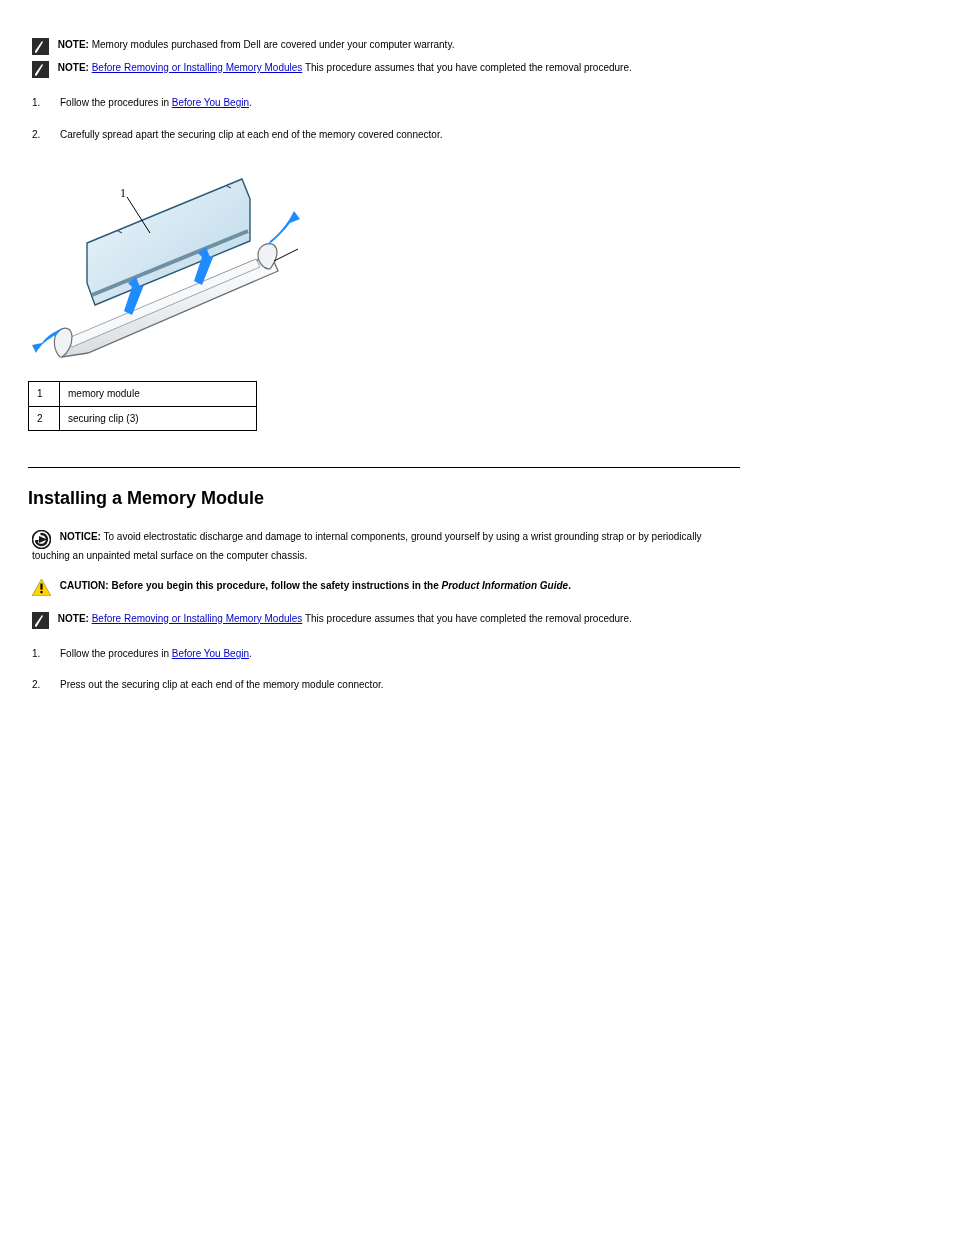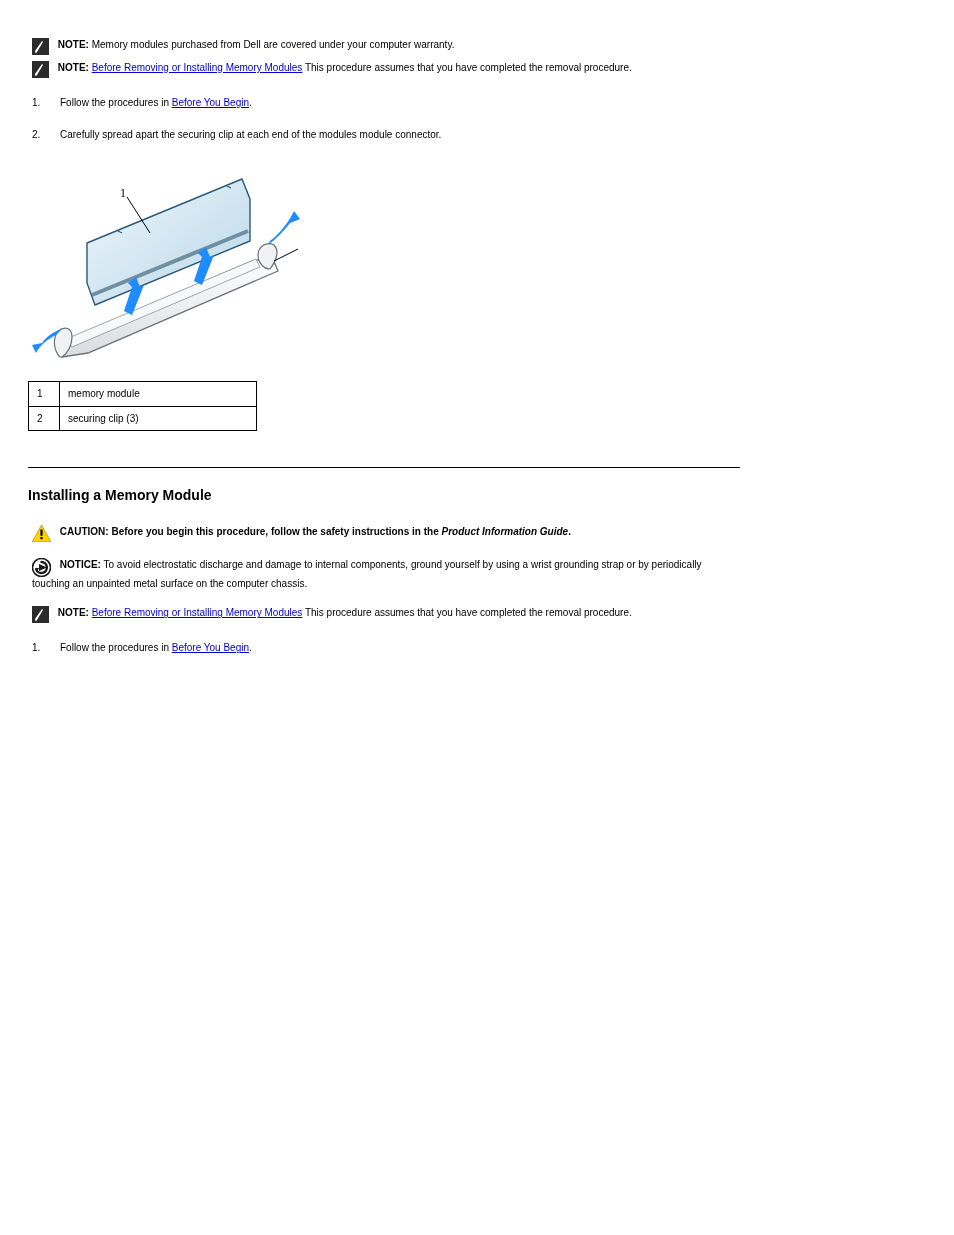--- a/index.html
+++ b/index.html
@@ -67,21 +67,21 @@
   }
   table.legend td.label {
     width: 180px;
   }
   hr.sep {
     border: none;
     border-top: 1px solid #000;
     margin: 36px 0 18px 0;
   }
   h2.section {
-    font-size: 14px;
+    font-size: 18px;
     font-weight: bold;
     margin: 0 0 20px 0;
   }
   svg { display: block; }
 </style>
 </head>
 <body>
 
 <div class="page">
 
@@ -109,21 +109,21 @@
     <span class="note-body">
       <span class="note-label">NOTE:</span><span> </span><a href="#" class="link">Before Removing or Installing Memory Modules</a><span> This procedure assumes that you have completed the removal procedure.</span>
     </span>
   </div>
 
   <ol class="steps">
     <li>
       <span class="num">1.</span><span>Follow the procedures in </span><a href="#" class="link">Before You Begin</a><span>.</span>
     </li>
     <li>
-      <span class="num">2.</span><span>Carefully spread apart the securing clip at each end of the modules module connector.</span>
+      <span class="num">2.</span><span>Carefully spread apart the securing clip at each end of the memory covered connector.</span>
     </li>
   </ol>
 
   <div class="illus">
     <svg width="268" height="210" viewBox="0 0 268 210">
       <defs>
         <linearGradient id="modGrad" x1="0" y1="0" x2="1" y2="1">
           <stop offset="0%" stop-color="#eef6fb"></stop>
           <stop offset="100%" stop-color="#b9d7e8"></stop>
         </linearGradient>
@@ -176,58 +176,61 @@
     </tr>
   </tbody>
     </table>
 
   <hr class="sep">
 
   <h2 class="section">Installing a Memory Module</h2>
 
   <div class="note-row" style="margin-top:16px;">
     <span class="prefix-icon">
-      <svg width="19" height="17" viewBox="0 0 19 17">
-        <polygon points="9.5,0 19,17 0,17" fill="#ffd400" stroke="#9a7b00" stroke-width="0.6"></polygon>
-        <rect x="8.4" y="4.5" width="2.2" height="6.2" fill="#000"></rect>
-        <rect x="8.4" y="12" width="2.2" height="2.2" fill="#000"></rect>
-      </svg>
-    </span>
-    <span class="note-body">
-      <span class="note-label">CAUTION:</span><span class="bold"> Before you begin this procedure, follow the safety instructions in the </span><span class="bold" style="font-style:italic;">Product Information Guide</span><span class="bold">.</span>
-    </span>
-  </div>
-
-  <div class="note-row" style="margin-top:16px;">
-    <span class="prefix-icon">
       <svg width="19" height="19" viewBox="0 0 19 19">
         <circle cx="9.5" cy="9.5" r="9" fill="#ffffff" stroke="#1a1a1a" stroke-width="1.6"></circle>
         <polygon points="5,6 13,9.5 5,13" fill="#1a1a1a" transform="translate(2,0)"></polygon>
         <path d="M5 9.5 a4.5 4.5 0 1 1 0.5 2" fill="none"></path>
         <path d="M9.5 4 a5.5 5.5 0 1 1 -5.3 7.3" fill="none" stroke="#1a1a1a" stroke-width="2.4" stroke-linecap="round"></path>
         <polygon points="3.2,10 7,10 5,14" fill="#1a1a1a"></polygon>
       </svg>
     </span>
     <span class="note-body">
       <span class="note-label">NOTICE:</span><span> To avoid electrostatic discharge and damage to internal components, ground yourself by using a wrist grounding strap or by periodically touching an unpainted metal surface on the computer chassis.</span>
     </span>
   </div>
 
   <div class="note-row" style="margin-top:16px;">
     <span class="prefix-icon">
+      <svg width="19" height="17" viewBox="0 0 19 17">
+        <polygon points="9.5,0 19,17 0,17" fill="#ffd400" stroke="#9a7b00" stroke-width="0.6"></polygon>
+        <rect x="8.4" y="4.5" width="2.2" height="6.2" fill="#000"></rect>
+        <rect x="8.4" y="12" width="2.2" height="2.2" fill="#000"></rect>
+      </svg>
+    </span>
+    <span class="note-body">
+      <span class="note-label">CAUTION:</span><span class="bold"> Before you begin this procedure, follow the safety instructions in the </span><span class="bold" style="font-style:italic;">Product Information Guide</span><span class="bold">.</span>
+    </span>
+  </div>
+
+  <div class="note-row" style="margin-top:16px;">
+    <span class="prefix-icon">
       <svg width="17" height="17" viewBox="0 0 17 17">
         <rect x="0" y="0" width="17" height="17" fill="#2b2b2b"></rect>
         <path d="M3 13 L10 3 L11 4 L5 14 Z" fill="#ffffff"></path>
         <rect x="3" y="13" width="2" height="1.6" fill="#ffffff"></rect>
       </svg>
     </span>
     <span class="note-body">
       <span class="note-label">NOTE:</span><span> </span><a href="#" class="link">Before Removing or Installing Memory Modules</a><span> This procedure assumes that you have completed the removal procedure.</span>
     </span>
   </div>
 
   <ol class="steps">
     <li>
       <span class="num">1.</span><span>Follow the procedures in </span><a href="#" class="link">Before You Begin</a><span>.</span>
     </li>
+    <li>
+      <span class="num">2.</span><span>Press out the securing clip at each end of the memory module connector.</span>
+    </li>
   </ol>
 
 </div>
 
 </body></html>

